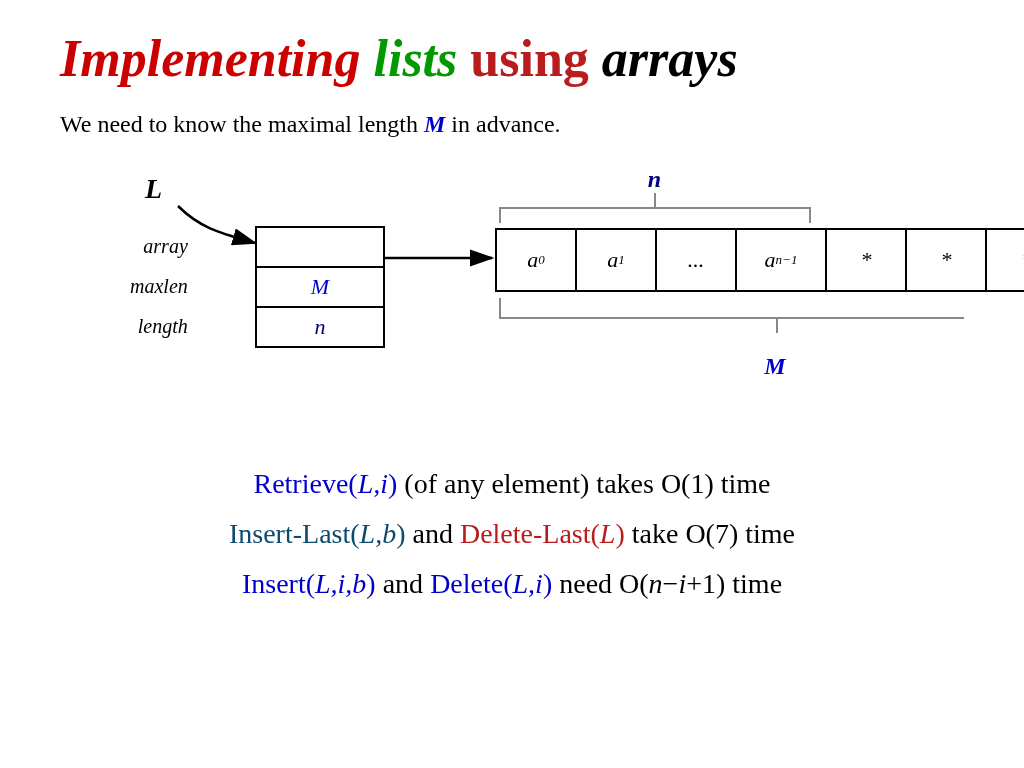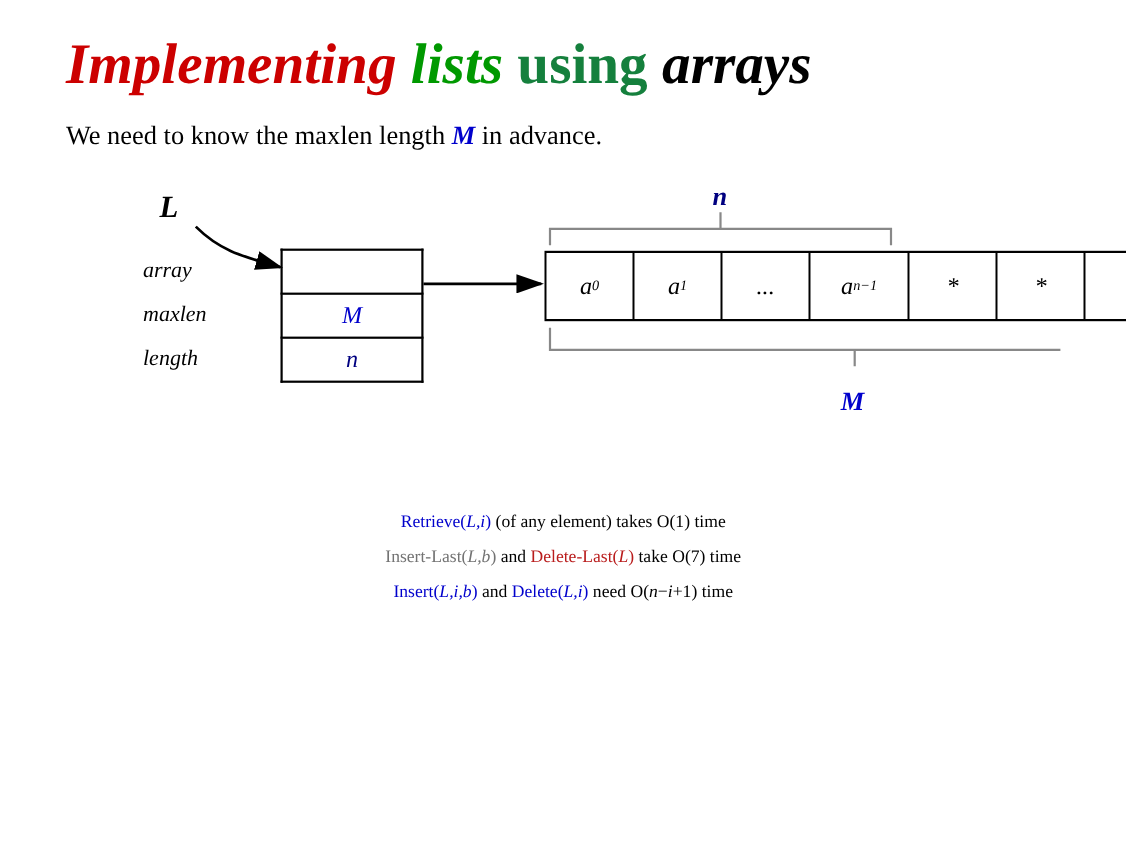--- a/index.html
+++ b/index.html
@@ -25,21 +25,21 @@
     .title {
       font-size: 52px;
       font-weight: bold;
       text-align: left;
       margin-bottom: 24px;
       width: 100%;
       line-height: 1.1;
     }
     .title-implementing { color: #cc0000; font-style: italic; }
     .title-lists { color: #009900; font-style: italic; text-align: center; }
-    .title-using { color: #15803d; }
+    .title-using { color: #b91c1c; }
     .title-arrays { color: #000000; font-style: italic; }
 
     
     .subtitle {
       font-size: 24px;
       color: #000000;
       margin-bottom: 20px;
     }
     .subtitle-M { color: #0000cc; font-style: italic; font-weight: bold; }
 
@@ -106,21 +106,21 @@
       border-right: none;
     }
 
     
     .bottom-text {
       width: 100%;
       margin-top: 5px;
     }
 
     .line {
-      font-size: 16px;
+      font-size: 28px;
       text-align: center;
       margin-bottom: 8px;
       color: #000;
       line-height: 1.5;
     }
   </style>
 </head>
 <body>
 
 <div class="page">
@@ -129,21 +129,21 @@
     <span class="title-implementing">Implementing</span>
     <span> </span>
     <span class="title-lists">lists</span>
     <span> </span>
     <span class="title-using">using</span>
     <span> </span>
     <span class="title-arrays">arrays</span>
   </div>
 
   <div class="subtitle">
-    <span>We need to know the maxlen length</span>
+    <span>We need to know the maximal length</span>
     <span> </span>
     <span class="subtitle-M">M</span>
     <span> </span>
     <span>in advance.</span>
   </div>
 
   <div class="diagram">
 
     <svg class="arrow-svg">
 
@@ -160,21 +160,21 @@
       <path d="M 440 65 L 440 50 L 750 50 L 750 65" stroke="#888" stroke-width="2" fill="none"></path>
 
       <path d="M 595 50 L 595 35" stroke="#888" stroke-width="2" fill="none"></path>
 
       <path d="M 440 140 L 440 160 L 995 160 L 995 140" stroke="#888" stroke-width="2" fill="none"></path>
       <path d="M 717 160 L 717 175" stroke="#888" stroke-width="2" fill="none"></path>
     </svg>
 
     <div class="L-label" style="position:absolute; left:85px; top:15px; font-style:italic; font-size:28px; font-weight:bold;">L</div>
 
-    <div style="position:absolute; left:70px; top:68px; text-align:left; font-style:italic; font-size:20px; line-height:2.0; color:#000;">
+    <div style="position:absolute; left:70px; top:68px; text-align:right; font-style:italic; font-size:20px; line-height:2.0; color:#000;">
       <div>array</div>
       <div>maxlen</div>
       <div>length</div>
     </div>
 
     <div style="position:absolute; left:195px; top:68px;">
       <table class="struct-table">
         <tbody>
             <tr>
           <td style="height:40px; width:130px;"></td>
@@ -218,21 +218,21 @@
   </div>
 
   <div class="bottom-text">
 
     <div class="line">
       <span style="color:#0000cc;">Retrieve(<span style="font-style:italic;">L,i</span>)</span>
       <span> (of any element) takes O(1) time</span>
     </div>
 
     <div class="line">
-      <span style="color:#737373;">Insert-Last(<span style="font-style:italic;">L,b</span>)</span>
+      <span style="color:#0c4a6e;">Insert-Last(<span style="font-style:italic;">L,b</span>)</span>
       <span> and </span>
       <span style="color:#b91c1c;">Delete-Last(<span style="font-style:italic;">L</span>)</span>
       <span>  take O(7) time</span>
     </div>
 
     <div class="line" style="margin-top:4px;">
       <span style="color:#0000cc;">Insert(<span style="font-style:italic;margin-top:24px;">L,i,b</span>)</span>
       <span> and </span>
       <span style="color:#0000cc;">Delete(<span style="font-style:italic;">L,i</span>)</span>
       <span> need O(</span><span style="font-style:italic;">n</span><span>−</span><span style="font-style:italic;">i</span><span>+1) time</span>

